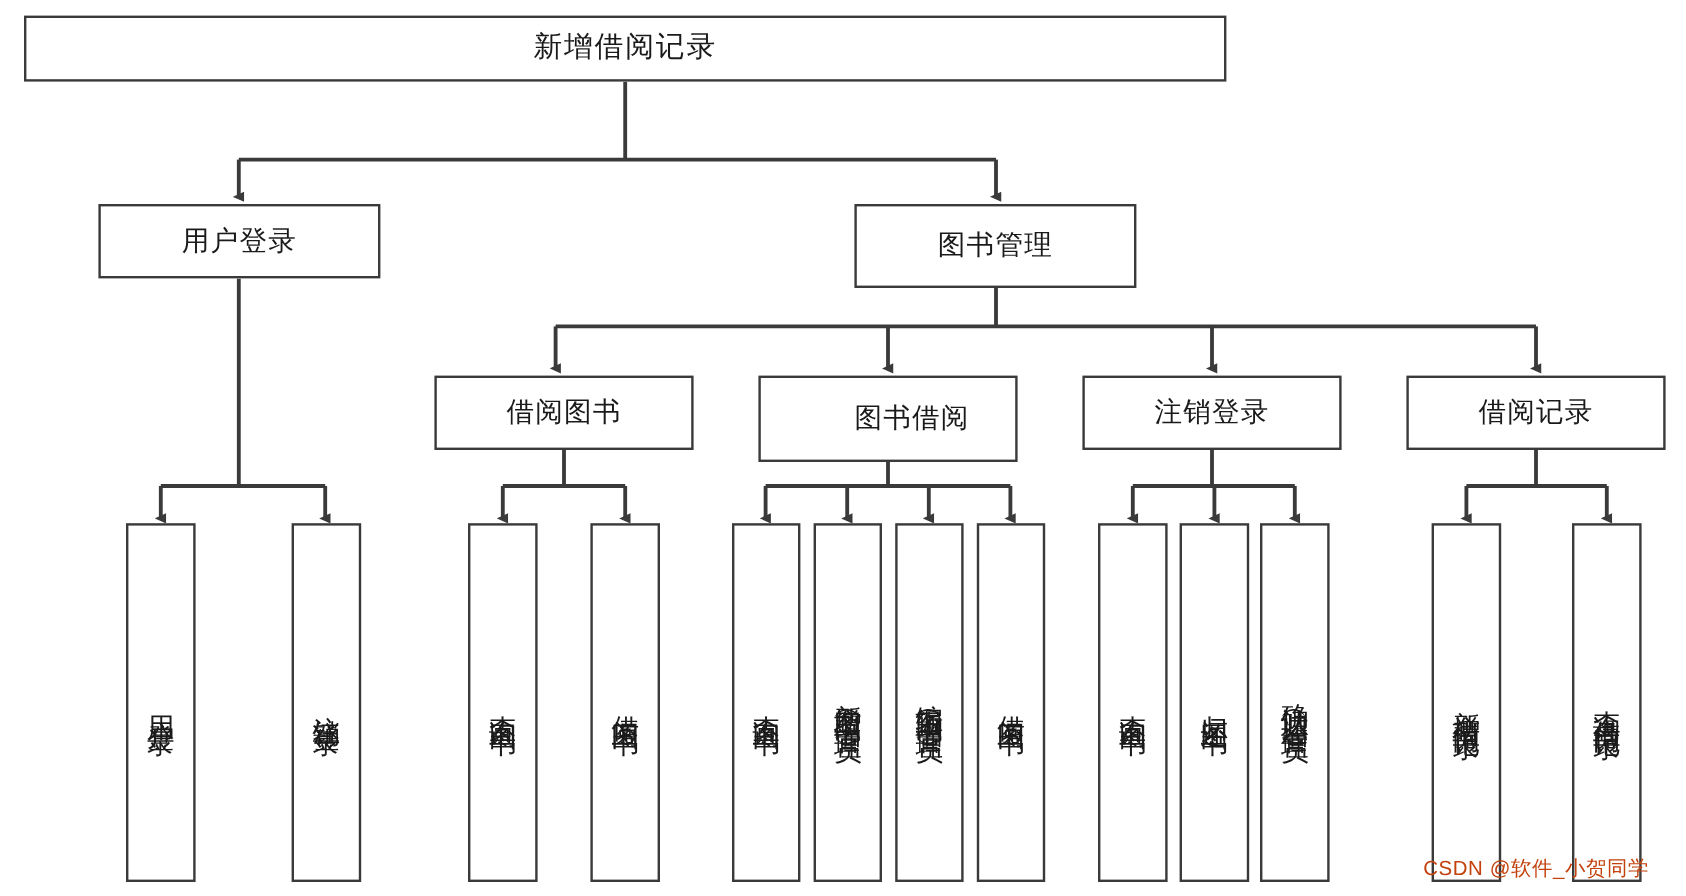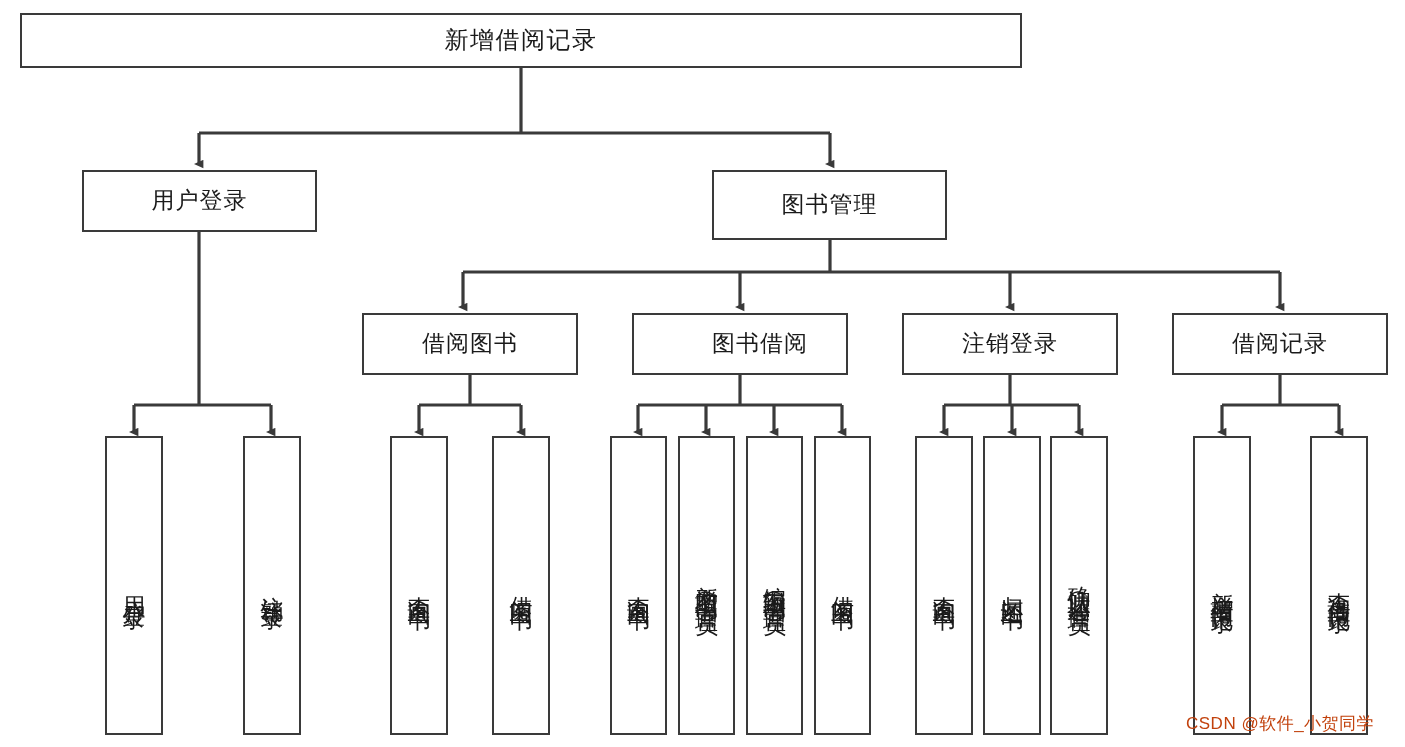--- a/index.html
+++ b/index.html
@@ -141,21 +141,21 @@
   <div class="node h" style="left:82px; top:170px; width:235px; height:62px;">
     <span class="lbl">用户登录</span>
   </div>
   <div class="node h" style="left:712px; top:170px; width:235px; height:70px;">
     <span class="lbl">图书管理</span>
   </div>
 
   <div class="node h" style="left:362px; top:313px; width:216px; height:62px;">
     <span class="lbl">借阅图书</span>
   </div>
-  <div class="node h" style="left:632px; top:313px; width:216px; height:62px;padding-left:40px;">
+  <div class="node h" style="left:632px; top:313px; width:216px; height:72px;padding-left:40px;">
     <span class="lbl">图书借阅</span>
   </div>
   <div class="node h" style="left:902px; top:313px; width:216px; height:62px;">
     <span class="lbl">注销登录</span>
   </div>
   <div class="node h" style="left:1172px; top:313px; width:216px; height:62px;">
     <span class="lbl">借阅记录</span>
   </div>
 
   <div class="node v" style="left:105px; top:436px; width:58px; height:299px;">

